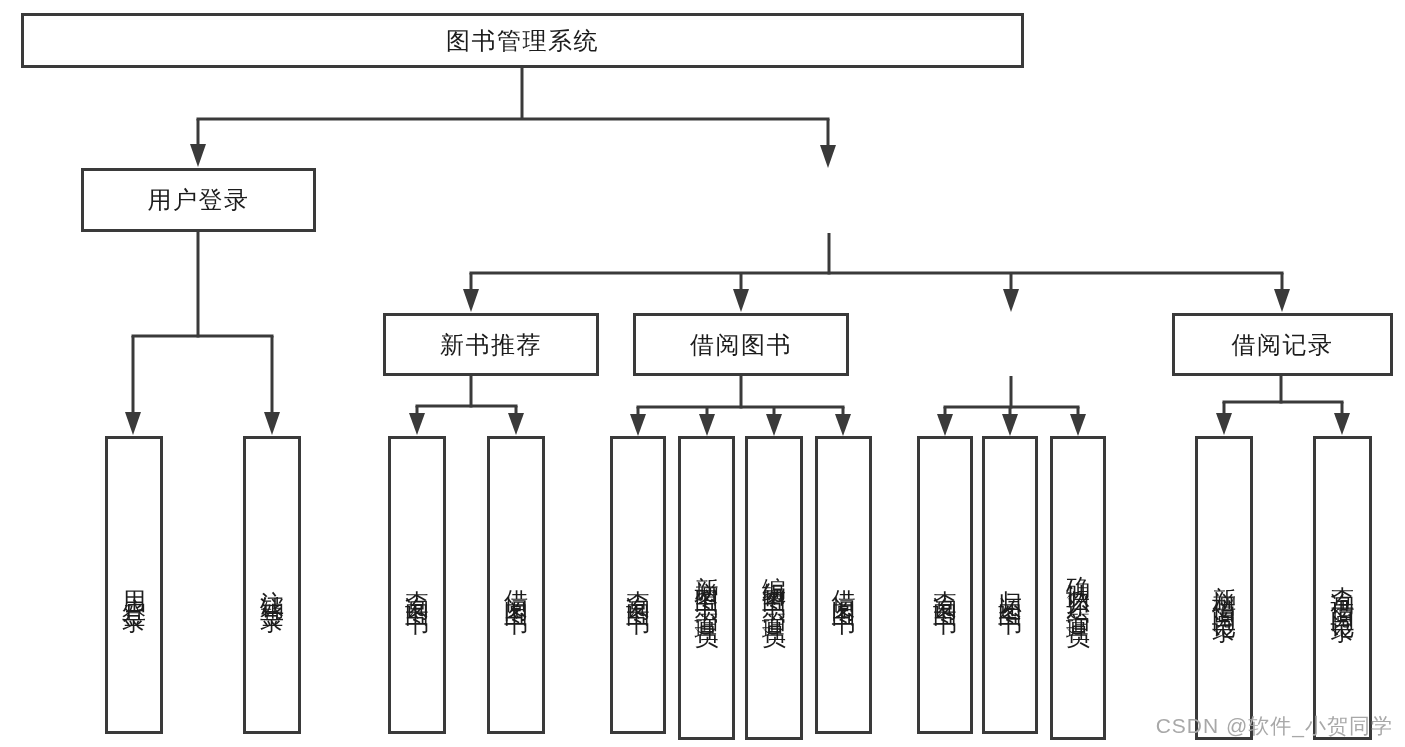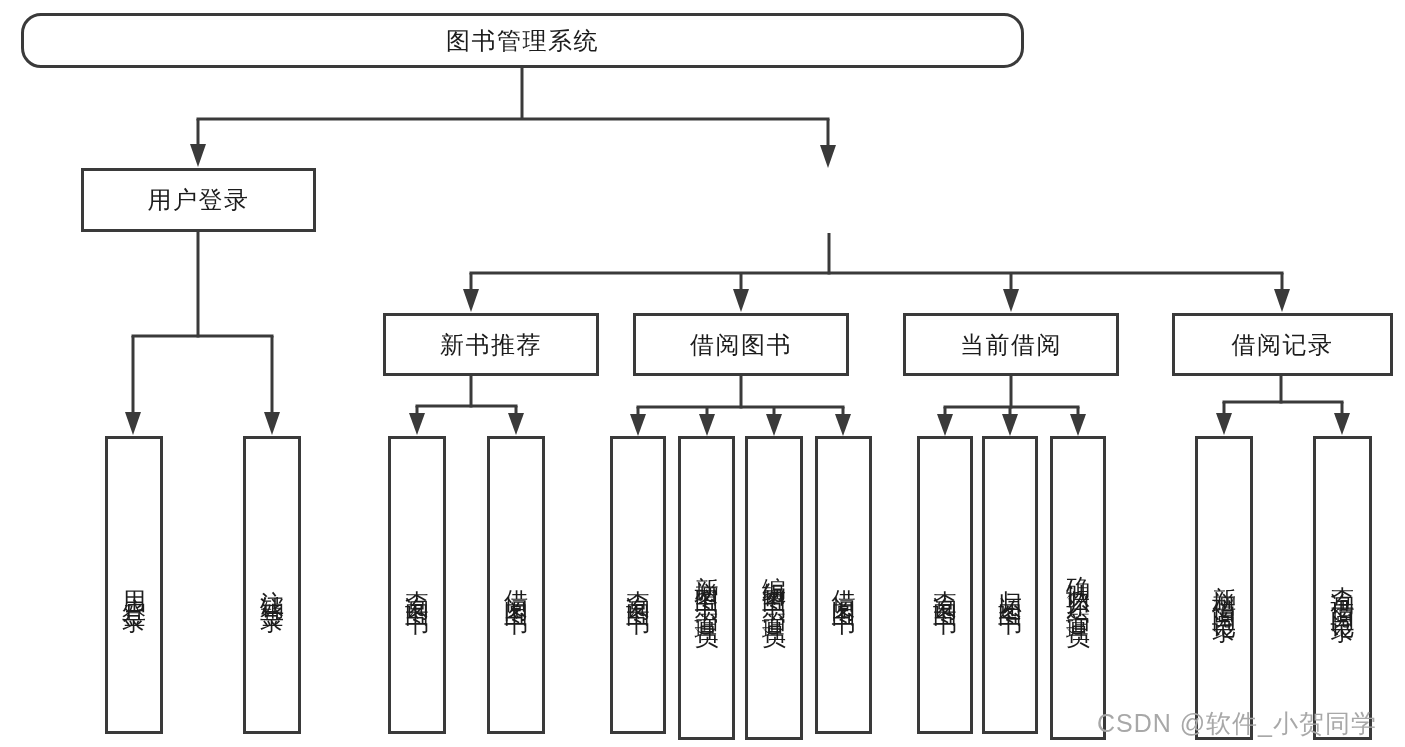--- a/index.html
+++ b/index.html
@@ -30,21 +30,21 @@
     align-items: center;
     justify-content: center;
     color: #1c1c1c;
   }
   .hnode span {
     font-size: 24px;
     letter-spacing: 1.5px;
     white-space: nowrap;
     line-height: 1;
   }
-  .root-box  { left: 21px;  top: 13px;  width: 1003px; height: 55px; border-radius: 20px; }
+  .root-box  { left: 21px;  top: 13px;  width: 1003px; height: 55px; }
   .l1-login  { left: 81px;  top: 168px; width: 235px;  height: 64px; }
   .l1-mgmt   { left: 712px; top: 169px; width: 235px;  height: 64px; }
   .l2-box    { top: 313px; height: 63px; }
   .l2-a { left: 363px;  width: 216px; margin-left: 20px; }
   .l2-b { left: 633px;  width: 216px; }
   .l2-c { left: 903px;  width: 216px; }
   .l2-d { left: 1172px; width: 221px; }
   .leaf {
     top: 436px;
     width: 58px;
@@ -67,23 +67,23 @@
   .x678  { left: 678px; width: 57px; }
   .x745  { left: 745px; }
   .x815  { left: 815px; width: 57px; }
   .x917  { left: 917px; width: 56px; }
   .x982  { left: 982px; width: 56px; }
   .x1050 { left: 1050px; width: 56px; }
   .x1195 { left: 1195px; }
   .x1313 { left: 1313px; width: 59px; }
   #watermark {
     position: absolute;
-    right: 28px;
+    right: 12px;
     bottom: 7px;
-    font-size: 25px;
+    font-size: 21px;
     color: #a8a8a8;
     letter-spacing: 1px;
     white-space: nowrap;
   }
 </style>
 </head>
 <body>
 
 <div id="canvas">
 
@@ -170,23 +170,20 @@
   <div class="node hnode l1-login">
     <span>用户登录</span>
   </div>
 
   <div class="node hnode l2-box l2-a">
     <span>新书推荐</span>
   </div>
   <div class="node hnode l2-box l2-b">
     <span>借阅图书</span>
   </div>
-  <div class="node hnode l2-box l2-c">
-    <span>当前借阅</span>
-  </div>
   <div class="node hnode l2-box l2-d">
     <span>借阅记录</span>
   </div>
 
   <div class="node leaf x105">
     <span class="vtext">用户登录</span>
   </div>
   <div class="node leaf x243">
     <span class="vtext">注销登录</span>
   </div>

